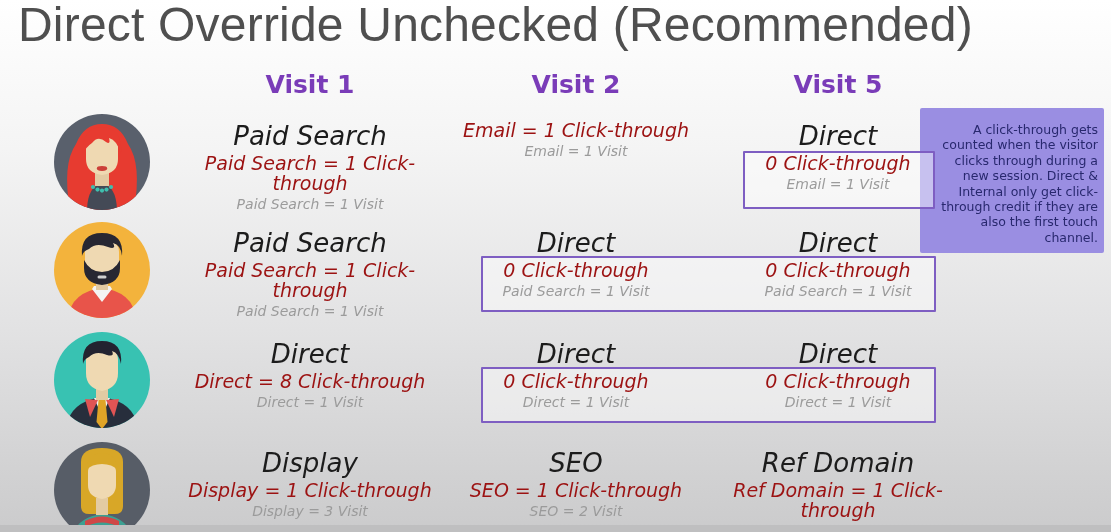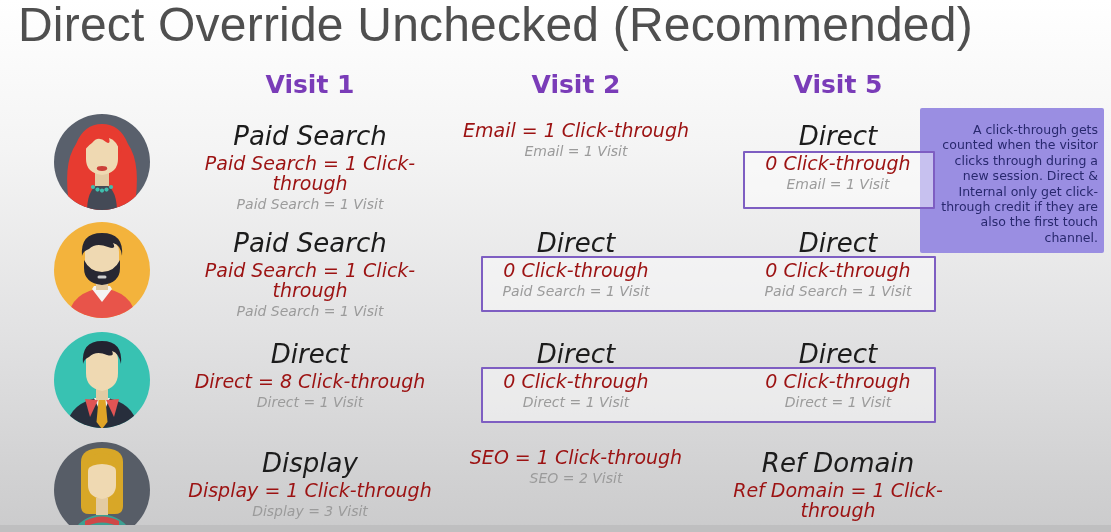--- a/index.html
+++ b/index.html
@@ -185,20 +185,21 @@
     <div class="click">0 Click-through</div>
     <div class="visit">Direct = 1 Visit</div>
   </div>
 
   <div class="cell col1 rowD">
     <div class="channel">Display</div>
     <div class="click">Display = 1 Click-through</div>
     <div class="visit">Display = 3 Visit</div>
   </div>
   <div class="cell col2 rowD">
+    <div class="channel">SEO</div>
     <div class="click">SEO = 1 Click-through</div>
     <div class="visit">SEO = 2 Visit</div>
   </div>
   <div class="cell col3 rowD">
     <div class="channel">Ref Domain</div>
     <div class="click">Ref Domain = 1 Click-through</div>
     <div class="visit">Ref Domain = 1 Visit</div>
   </div>
 
   <div class="bottom-strip"></div>

